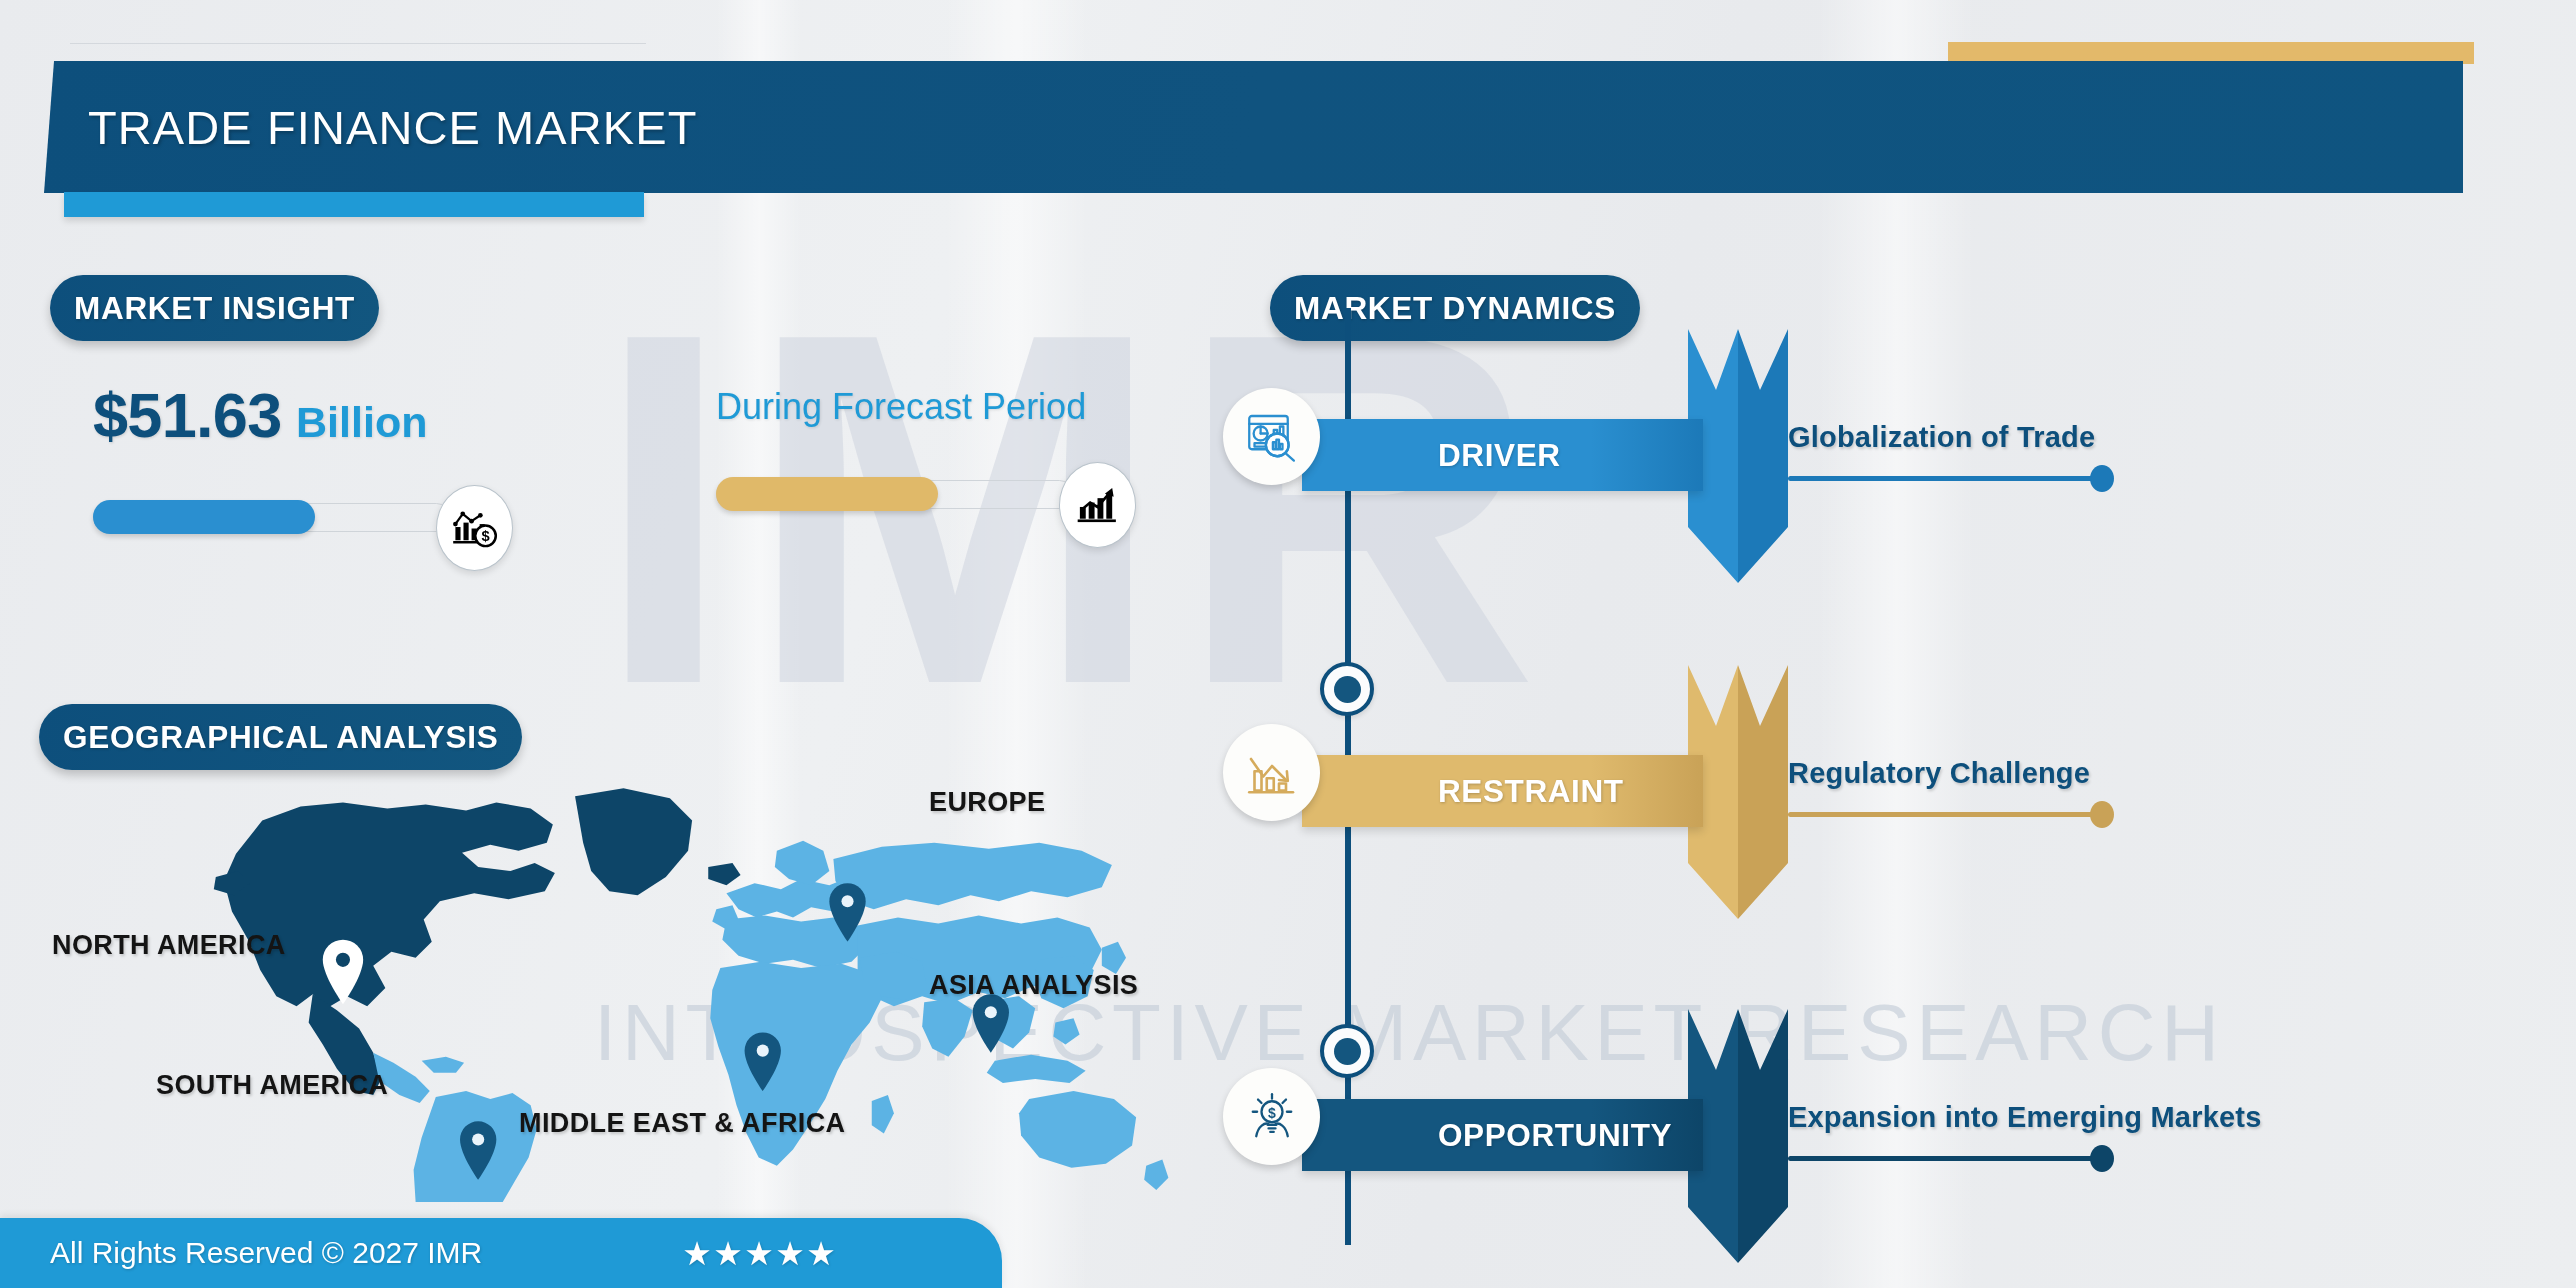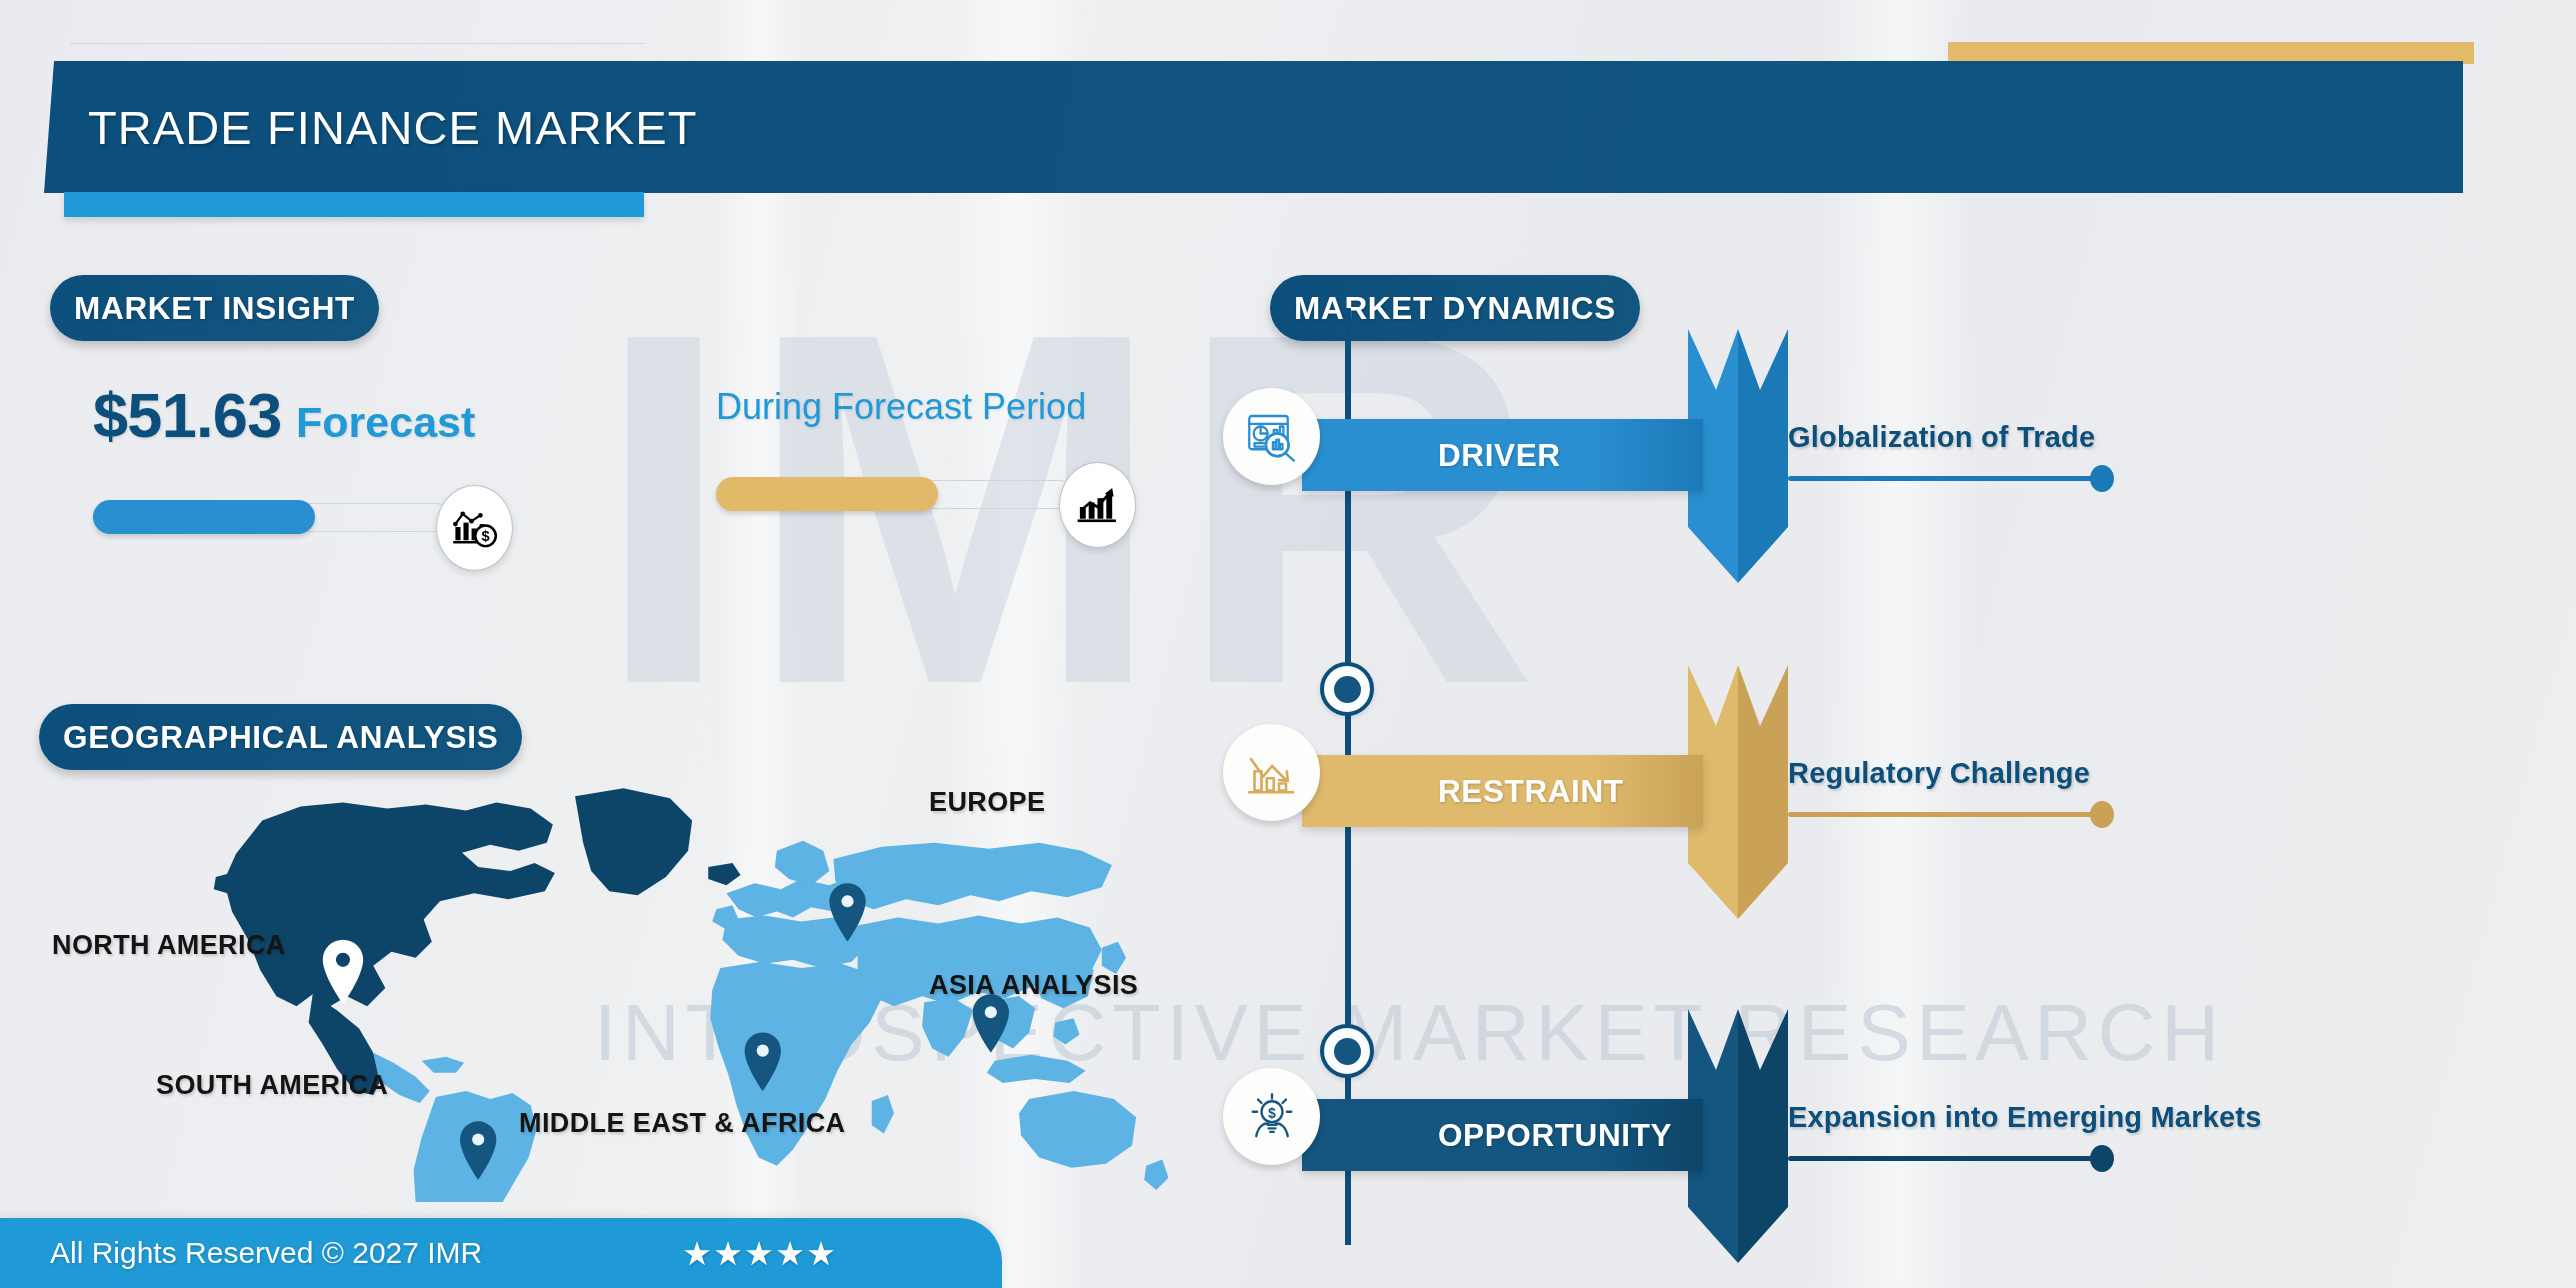--- a/index.html
+++ b/index.html
@@ -254,21 +254,21 @@
   </div>
   <div class="title-accent" style="background: rgb(31, 154, 214);"></div>
 
   <div class="pill" id="pill-insight">
     <span>MARKET INSIGHT</span>
   </div>
 
   <div class="kpi" id="kpi-size">
     <div>
       <span class="kpi-value">$51.63</span>
-      <span class="kpi-unit">Forecast</span>
+      <span class="kpi-unit">Billion</span>
     </div>
     <div class="prog-row">
       <div class="prog-track"></div>
       <div class="prog-fill" id="fill-0" style="width: 222px; background: rgb(42, 143, 208);"></div>
       <div class="prog-icon">
         <svg viewBox="0 0 64 64" width="47" height="47">
           <polyline points="6,26 16,12 28,22 40,14" fill="none" stroke="#000" stroke-width="3"></polyline>
           <circle cx="6" cy="26" r="3.2" fill="#000"></circle>
             <circle cx="16" cy="12" r="3.2" fill="#000"></circle>
           <circle cx="28" cy="22" r="3.2" fill="#000"></circle>

